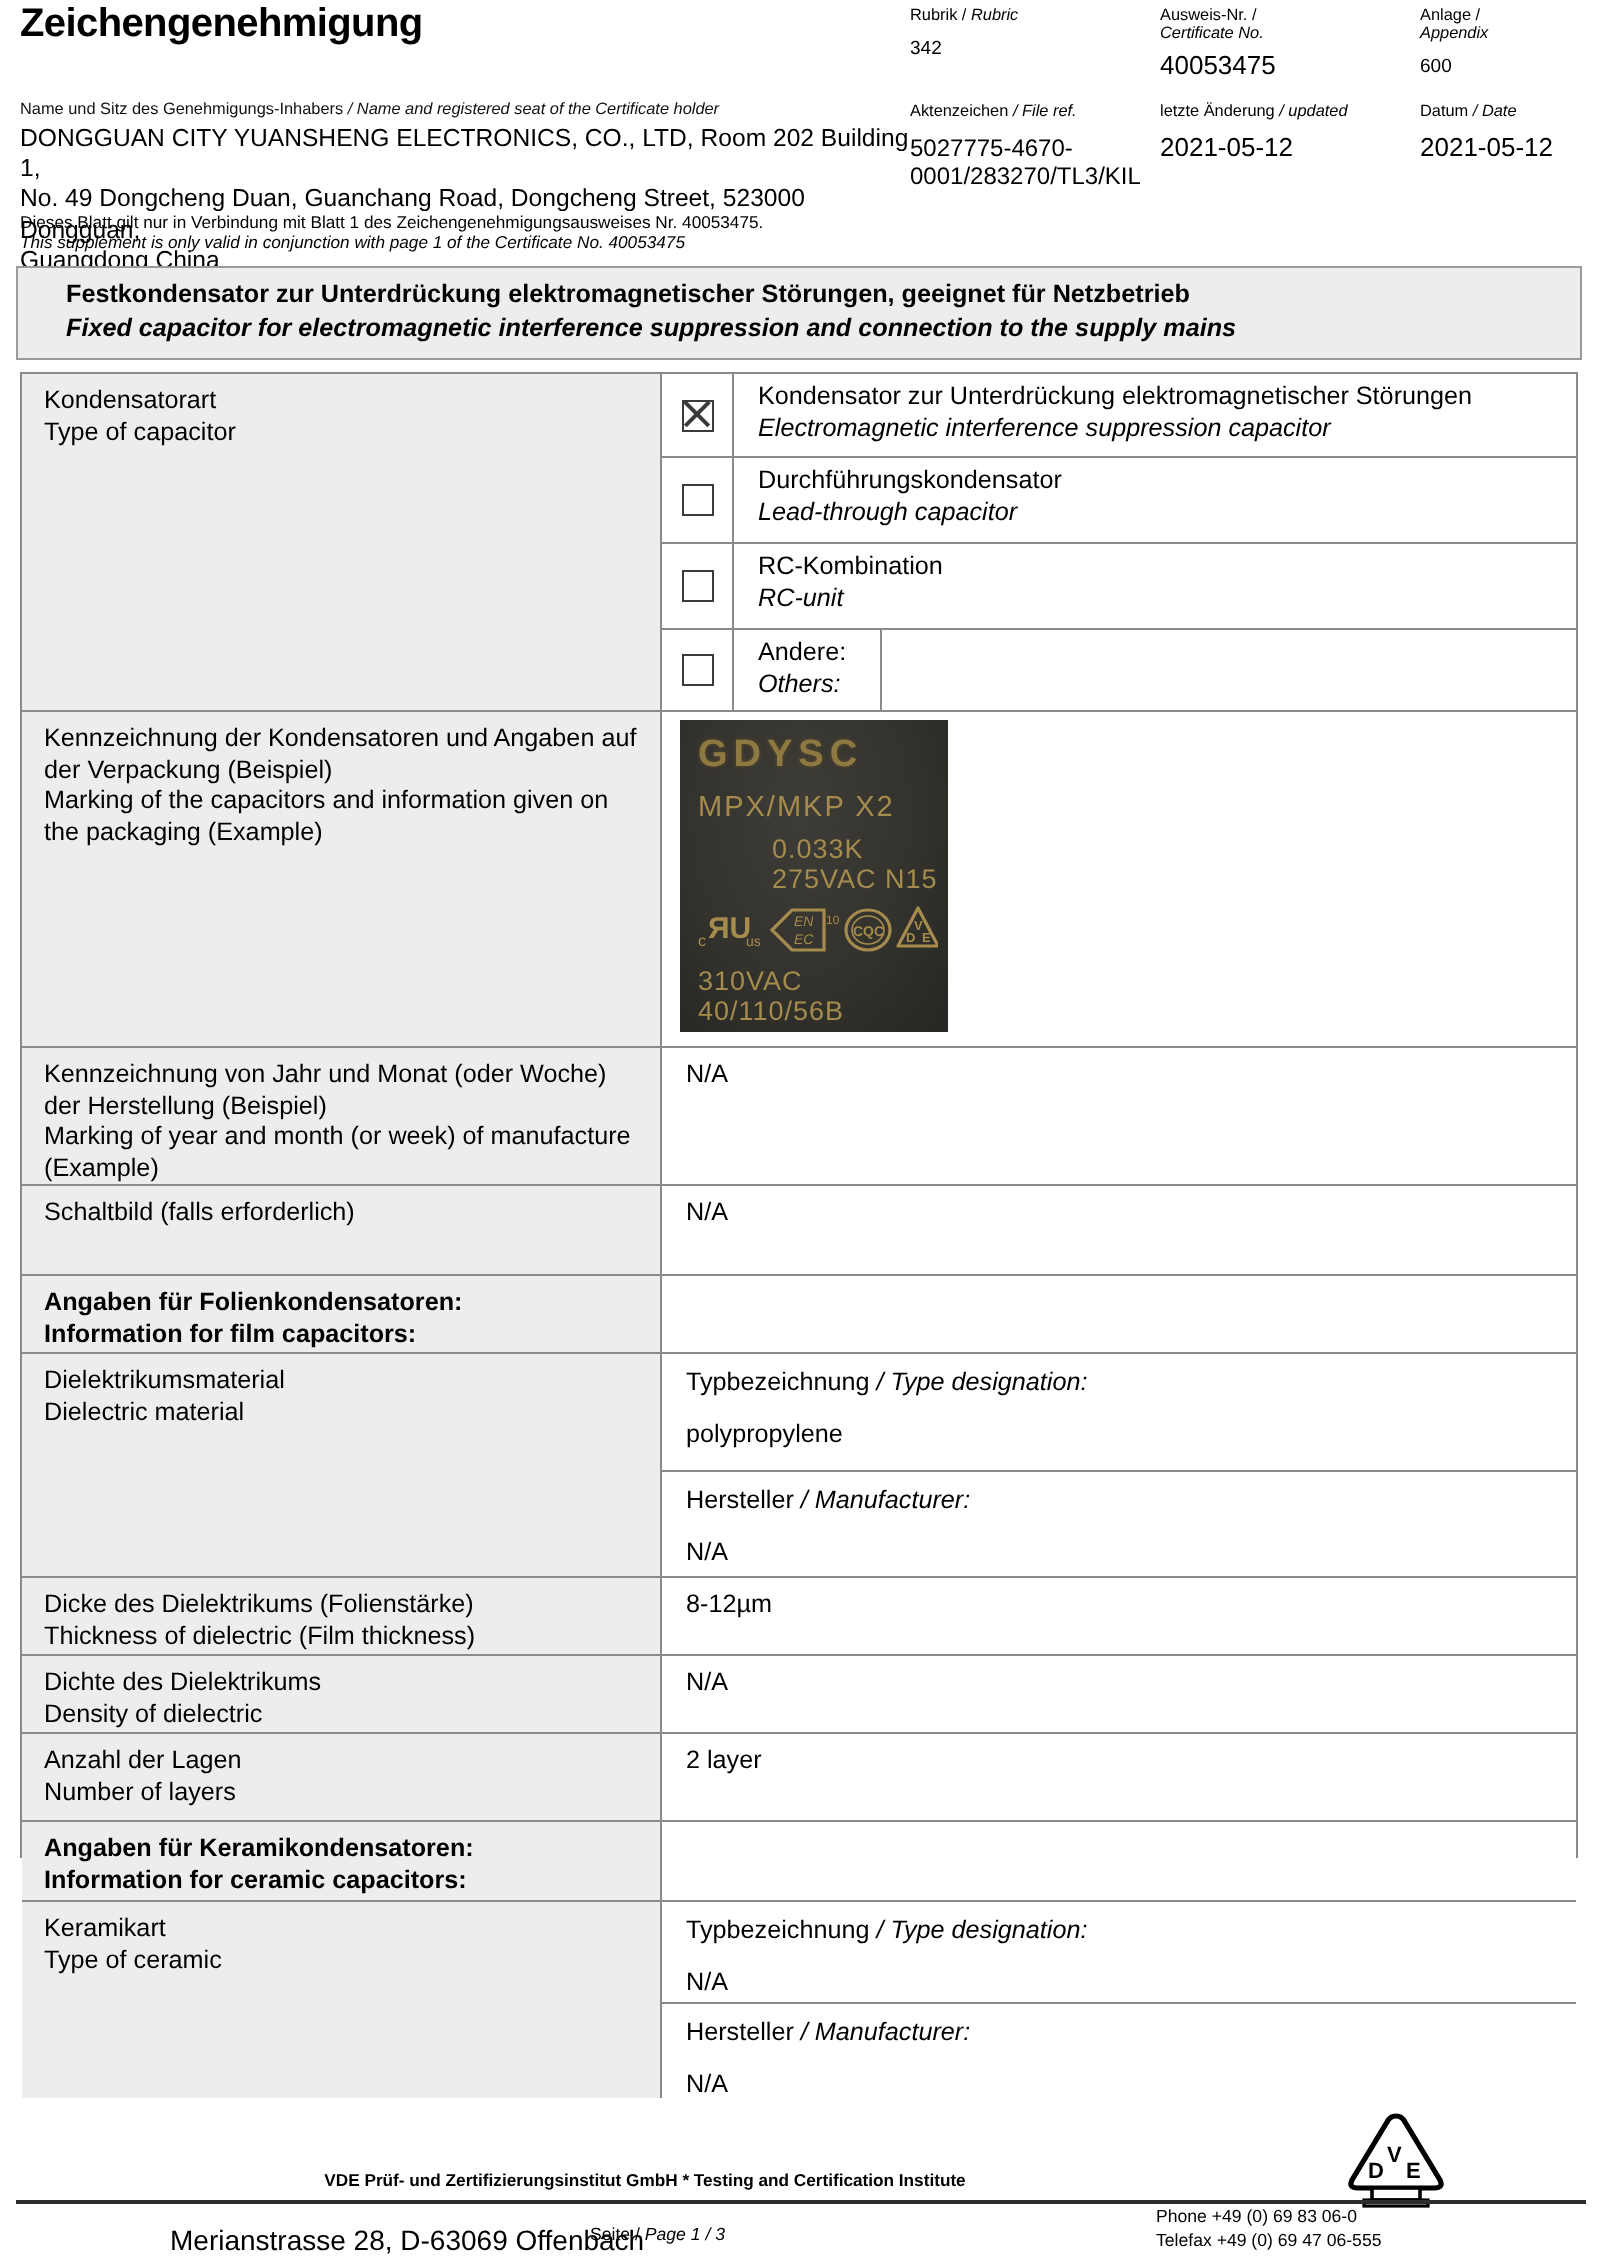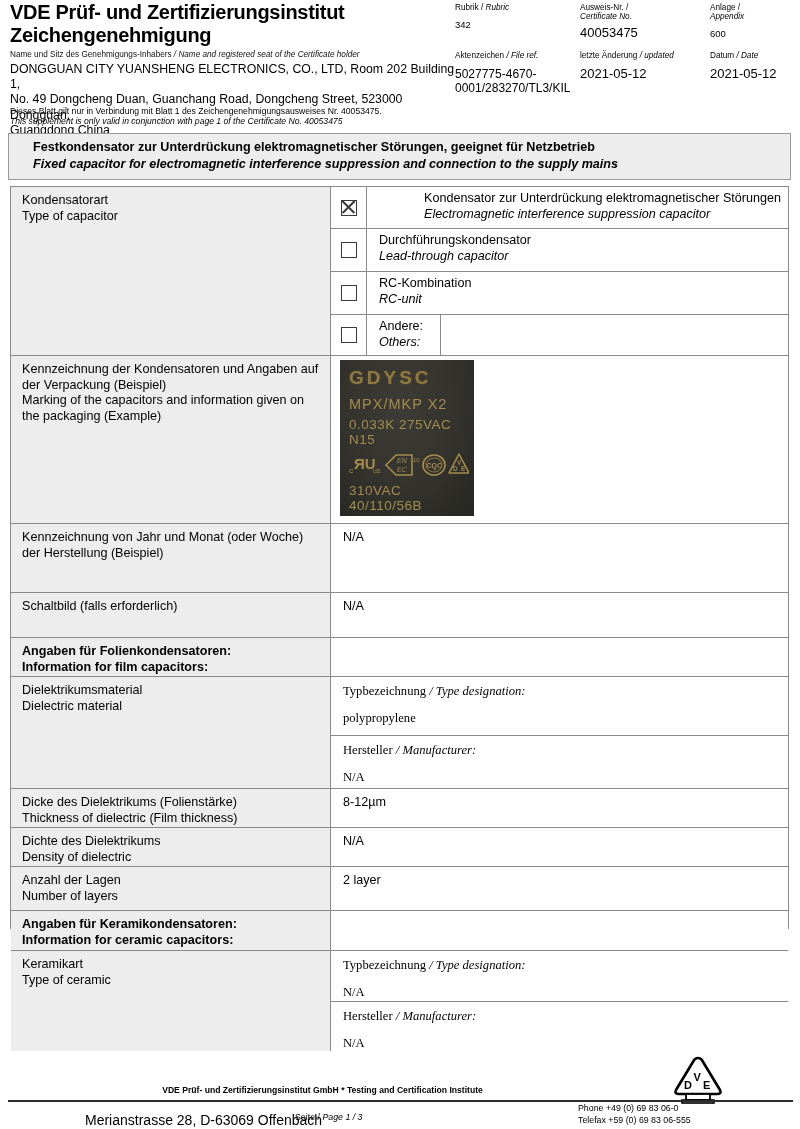--- a/index.html
+++ b/index.html
@@ -61,52 +61,51 @@
   .opt-text.narrow { flex:0 0 74px; border-right:1px solid #8a8a8a; }
   .opt-fill { flex:1; }
 
   .checkbox { width:16px; height:16px; border:1.6px solid #3a3a3a; position:relative; background:#fff; }
   .checkbox.checked::before, .checkbox.checked::after {
     content:""; position:absolute; left:-2px; top:5.6px; width:17px; height:1.6px; background:#3a3a3a;
   }
   .checkbox.checked::before { transform:rotate(45deg); }
   .checkbox.checked::after { transform:rotate(-45deg); }
 
-  .sub { border-bottom:1px solid #8a8a8a; padding:7px 0 0 12px; font-size:12.6px;font-family:Liberation Serif, serif; }
+  .sub { border-bottom:1px solid #8a8a8a; padding:7px 0 0 12px; font-size:12.6px; }
   .sub:last-child { border-bottom:none; flex:1; }
   .sub .val { display:block; margin-top:12px; }
 
   
   .cap {
     margin:0 0 0 -3px; position:relative; left:12px; top:-1px;
     width:134px; height:156px;
     background:radial-gradient(ellipse at 45% 30%, #3d3c36 0%, #33322d 55%, #262622 100%);
     color:#a58c4e; overflow:hidden; padding:7px 0 0 9px;
   }
   .cap .brand { font-size:19px; font-weight:bold; letter-spacing:3px; color:#8f7943; text-shadow:0 0 2px #5c4e2c; }
   .cap .series { font-size:14.5px; letter-spacing:1px; margin-top:7px; }
-  .cap .rating { font-size:13.5px; letter-spacing:0.5px; margin-top:5px; }
+  .cap .rating { font-size:13.5px; letter-spacing:0.5px; margin-top:5px;margin-left:37px; }
   .cap .icons { margin-top:4px; height:30px; }
   .cap .approvals { font-size:13.5px; letter-spacing:0.5px; margin-top:2px; }
 
   
   .f-institute { position:absolute; left:100px; top:1085px; width:445px; text-align:center; font-size:8.6px; font-weight:bold; }
   .f-line { position:absolute; left:8px; top:1100px; width:785px; height:2px; background:#2d2d2d; }
   .f-logo { position:absolute; left:672px; top:1056px; }
   .f-address { position:absolute; left:85px; top:1112px; font-size:14px; }
   .f-page { position:absolute; left:295px; top:1112px; font-size:8.8px; }
   .f-phone { position:absolute; left:578px; top:1103px; font-size:8.8px; line-height:11.5px; }
 </style>
 </head>
 <body>
 
 <div class="page">
 
   <div class="h-title">
-    <span class="blk">VDE Prüf- und Zertifizierungsinstitut</span>
     <span class="blk">Zeichengenehmigung</span>
   </div>
 
   <div class="h-holder-label">
     <span>Name und Sitz des Genehmigungs-Inhabers</span><span class="it"> / Name and registered seat of the Certificate holder</span>
   </div>
 
   <div class="h-address pre">DONGGUAN CITY YUANSHENG ELECTRONICS, CO., LTD, Room 202 Building 1,
 No. 49 Dongcheng Duan, Guanchang Road, Dongcheng Street, 523000 Dongguan,
 Guangdong China</div>
@@ -152,21 +151,21 @@
   </div>
 
   <div class="tbl">
 
     <div class="row" style="flex:0 0 169px;">
       <div class="cl">
         <span class="de">Kondensatorart</span>
         <span class="en">Type of capacitor</span>
       </div>
       <div class="cr nopad">
-        <div class="opt-row" style="flex:0 0 42px;gap:45px;">
+        <div class="opt-row" style="flex:0 0 42px;">
           <div class="opt-check">
             <span class="checkbox checked"></span>
           </div>
           <div class="opt-text">
             <span>Kondensator zur Unterdrückung  elektromagnetischer  Störungen</span>
             <span class="en">Electromagnetic  interference  suppression capacitor</span>
           </div>
         </div>
         <div class="opt-row" style="flex:0 0 43px;">
           <div class="opt-check">
@@ -236,20 +235,21 @@
             </svg>
           </div>
           <div class="approvals">310VAC  40/110/56B</div>
         </div>
       </div>
     </div>
 
     <div class="row" style="flex:0 0 69px;">
       <div class="cl">
         <span class="de">Kennzeichnung  von Jahr und Monat (oder Woche) der Herstellung (Beispiel)</span>
+        <span class="en">Marking of year and month (or week)  of manufacture  (Example)</span>
       </div>
       <div class="cr">N/A</div>
     </div>
 
     <div class="row" style="flex:0 0 45px;">
       <div class="cl">
         <span class="de">Schaltbild (falls erforderlich)</span>
       </div>
       <div class="cr">N/A</div>
     </div>
@@ -346,16 +346,16 @@
   <div class="f-line"></div>
 
   <div class="f-address">Merianstrasse 28,  D-63069 Offenbach</div>
 
   <div class="f-page">
     <span>Seite / </span><span class="it">Page  1 / 3</span>
   </div>
 
   <div class="f-phone">
     <span class="blk">Phone   +49 (0) 69 83 06-0</span>
-    <span class="blk">Telefax +59 (0) 69 83 06-555</span>
+    <span class="blk">Telefax +49 (0) 69 47 06-555</span>
   </div>
 
 </div>
 
 </body></html>

